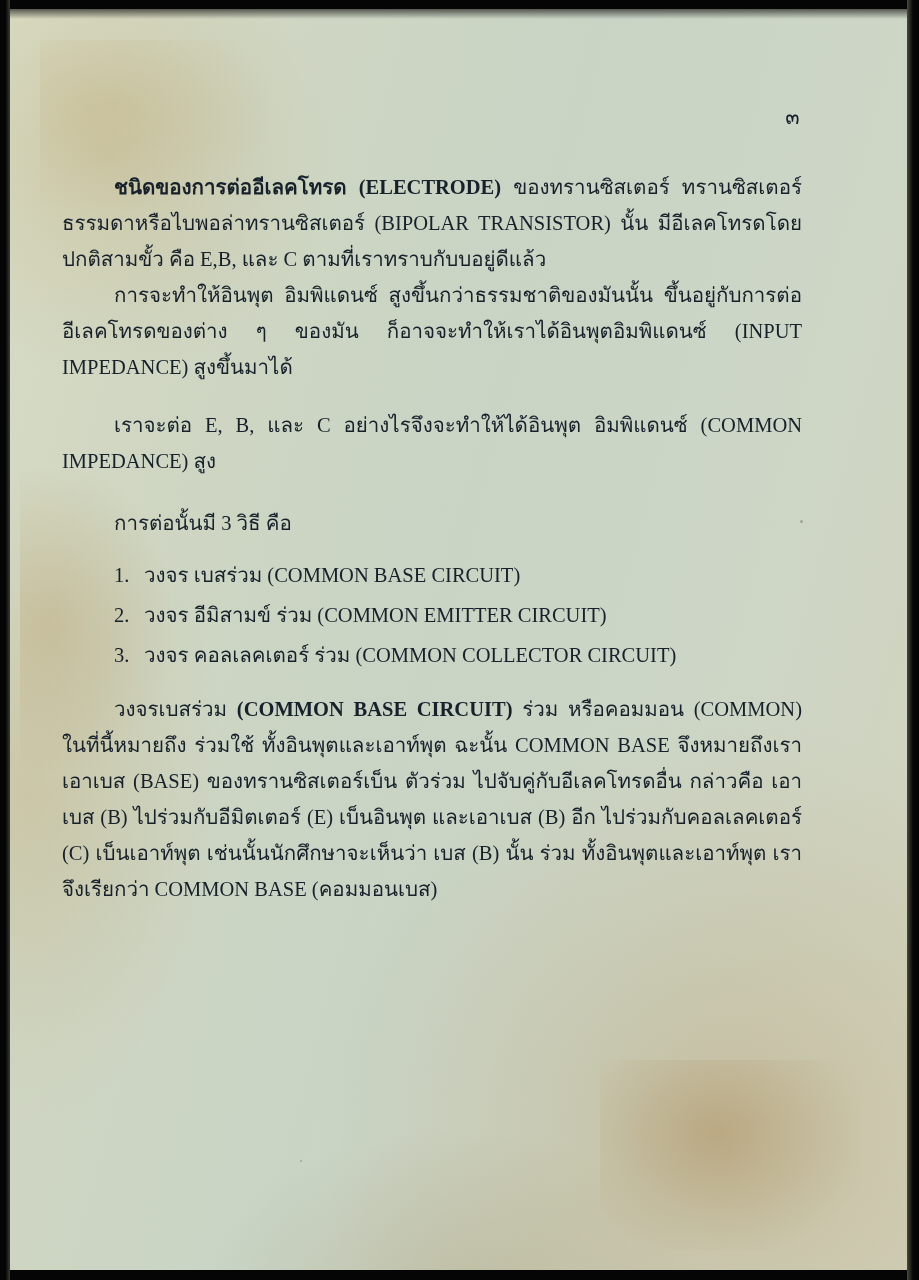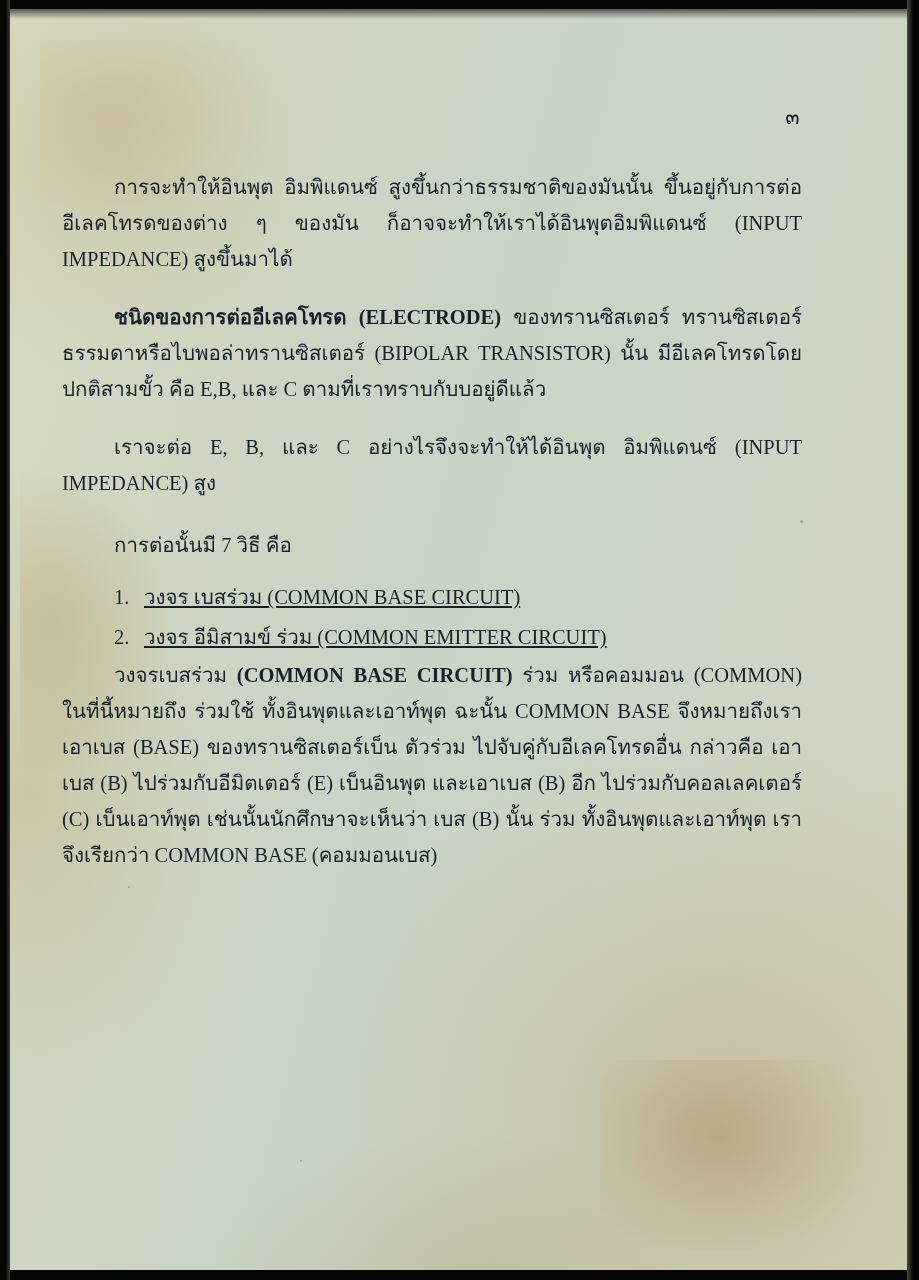--- a/index.html
+++ b/index.html
@@ -65,28 +65,27 @@
   p {
     margin: 0 0 0 0;
     font-size: 20.5px;
     line-height: 36px;
     text-align: justify;
     text-justify: inter-word;
     color: #16212b;
   }
   .indent { text-indent: 52px; }
   .gap-top { margin-top: 22px; }
-  .gap-top-sm { }
+  .gap-top-sm { margin-top: 16px; }
   .gap-top-lg { margin-top: 26px; }
 
   .list {
     margin: 14px 0 0 0;
     padding: 0;
     list-style: none;
-    text-decoration: underline;
   }
   .list li {
     font-size: 20.5px;
     line-height: 40px;
     padding-left: 52px;
     color: #16212b;
     white-space: nowrap;
   }
   .num { display: inline-block; width: 30px; }
 
@@ -131,30 +130,31 @@
   <div class="stain-a"></div>
 
   <div class="speck" style="left:800px; top:520px; width:3px; height:3px;"></div>
   <div class="speck" style="left:128px; top:886px; width:2px; height:2px;"></div>
   <div class="speck" style="left:300px; top:1160px; width:2px; height:2px;"></div>
 
   <div class="content">
 
     <div class="folio">๓</div>
 
+    <p class="indent gap-top"><b>ชนิดของการต่ออีเลคโทรด (ELECTRODE)</b><span> ของทรานซิสเตอร์  ทรานซิสเตอร์ธรรมดาหรือไบพอล่าทรานซิสเตอร์ (BIPOLAR TRANSISTOR) นั้น มีอีเลคโทรดโดยปกติสามขั้ว  คือ E,B, และ C  ตามที่เราทราบกับบอยู่ดีแล้ว</span></p>
+
     <p class="indent">การจะทำให้อินพุต  อิมพิแดนซ์  สูงขึ้นกว่าธรรมชาติของมันนั้น  ขึ้นอยู่กับการต่อ  อีเลคโทรดของต่าง ๆ ของมัน    ก็อาจจะทำให้เราได้อินพุตอิมพิแดนซ์  (INPUT IMPEDANCE)  สูงขึ้นมาได้</p>
 
-    <p class="indent gap-top"><b>ชนิดของการต่ออีเลคโทรด (ELECTRODE)</b><span> ของทรานซิสเตอร์  ทรานซิสเตอร์ธรรมดาหรือไบพอล่าทรานซิสเตอร์ (BIPOLAR TRANSISTOR) นั้น มีอีเลคโทรดโดยปกติสามขั้ว  คือ E,B, และ C  ตามที่เราทราบกับบอยู่ดีแล้ว</span></p>
+    <p class="indent gap-top">เราจะต่อ E, B, และ C  อย่างไรจึงจะทำให้ได้อินพุต    อิมพิแดนซ์    (COMMON IMPEDANCE) สูง</p>
 
-    <p class="indent gap-top">เราจะต่อ E, B, และ C  อย่างไรจึงจะทำให้ได้อินพุต    อิมพิแดนซ์    (INPUT IMPEDANCE) สูง</p>
-
-    <p class="indent gap-top-lg">การต่อนั้นมี 7  วิธี  คือ</p>
+    <p class="indent gap-top-lg">การต่อนั้นมี 3  วิธี  คือ</p>
 
     <ul class="list">
       <li><span class="num">1.</span><span>วงจร  เบสร่วม  (COMMON BASE CIRCUIT)</span></li>
       <li><span class="num">2.</span><span>วงจร  อีมิสามข์  ร่วม  (COMMON EMITTER CIRCUIT)</span></li>
+      <li><span class="num">3.</span><span>วงจร  คอลเลคเตอร์  ร่วม  (COMMON COLLECTOR CIRCUIT)</span></li>
     </ul>
 
     <p class="indent gap-top-sm"><span>วงจรเบสร่วม </span><b>(COMMON BASE CIRCUIT)</b><span>  ร่วม    หรือคอมมอน (COMMON)  ในที่นี้หมายถึง  ร่วมใช้  ทั้งอินพุตและเอาท์พุต  ฉะนั้น  COMMON BASE จึงหมายถึงเราเอาเบส  (BASE)  ของทรานซิสเตอร์เบ็น  ตัวร่วม  ไปจับคู่กับอีเลคโทรดอื่น กล่าวคือ  เอา  เบส  (B)  ไปร่วมกับอีมิตเตอร์  (E)  เบ็นอินพุต  และเอาเบส  (B)  อีก ไปร่วมกับคอลเลคเตอร์  (C)  เบ็นเอาท์พุต  เช่นนั้นนักศึกษาจะเห็นว่า  เบส  (B)  นั้น  ร่วม ทั้งอินพุตและเอาท์พุต  เราจึงเรียกว่า  COMMON BASE   (คอมมอนเบส)</span></p>
 
 
   </div>
 </div>
 
 </body></html>

